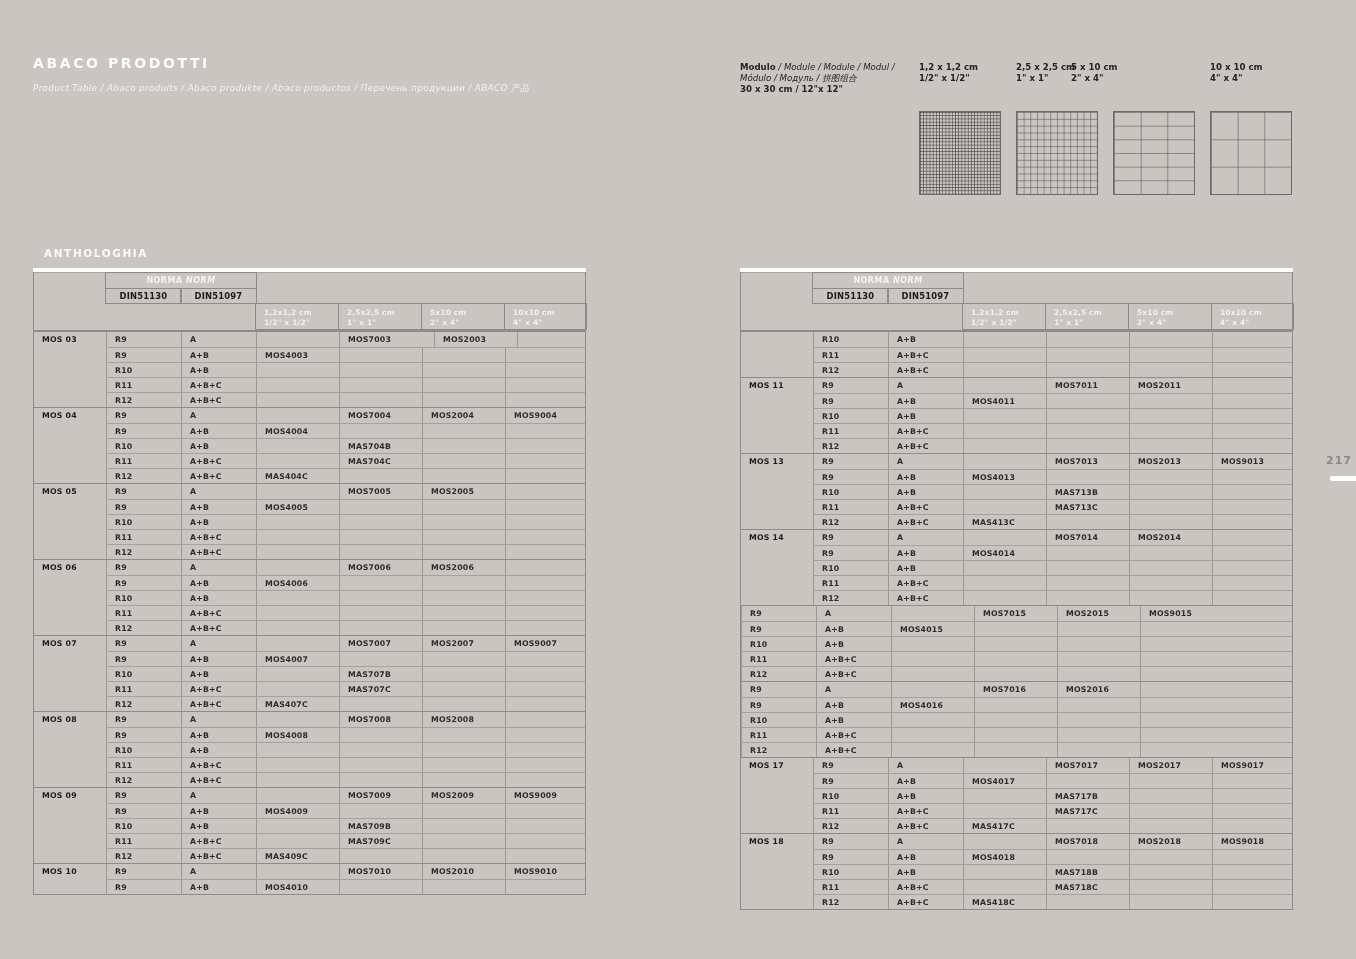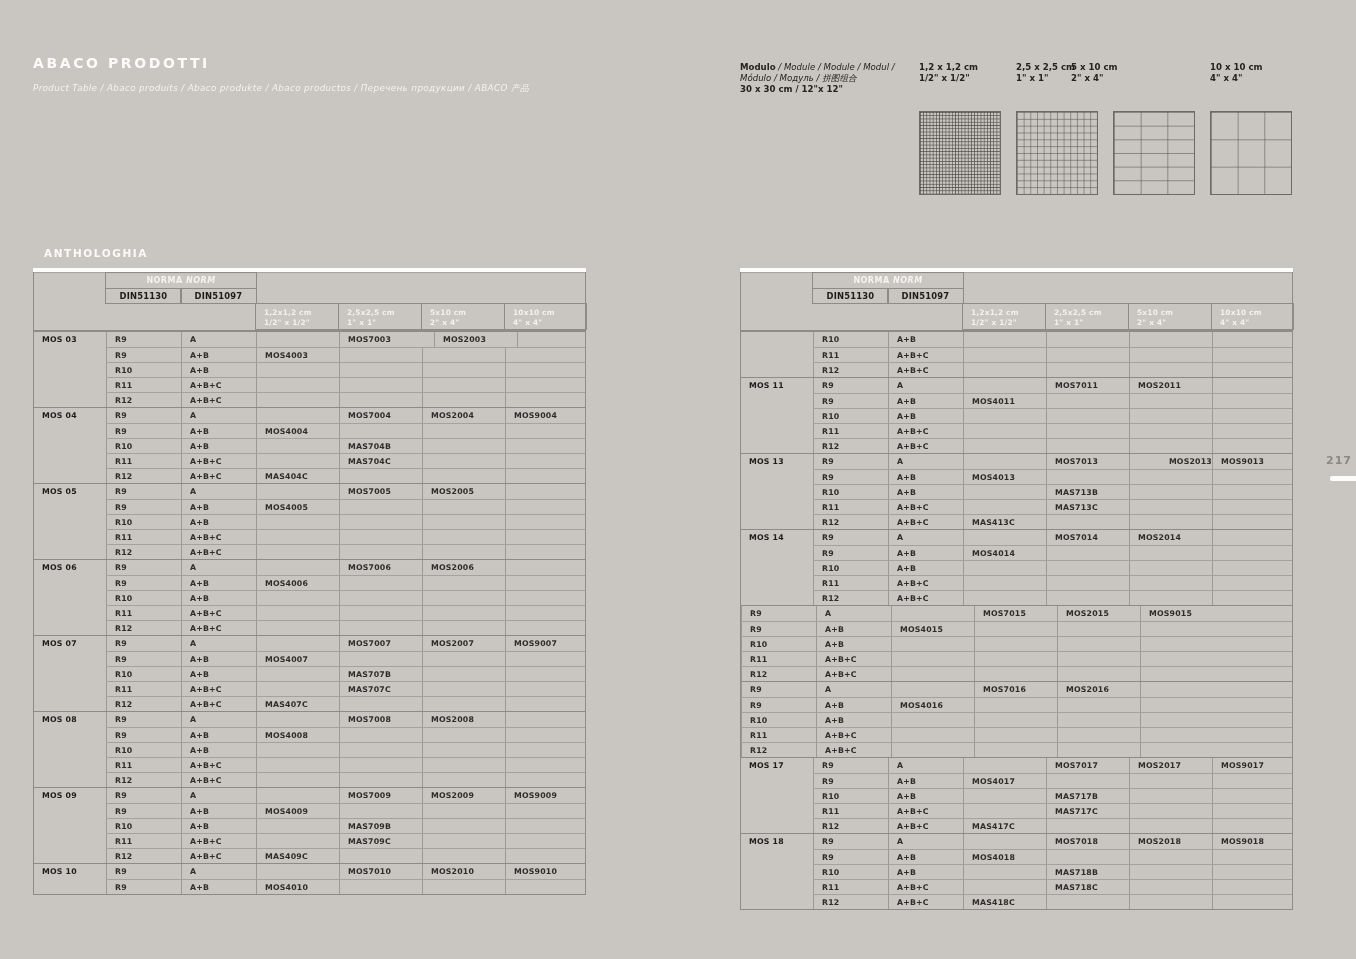--- a/index.html
+++ b/index.html
@@ -555,21 +555,21 @@
           </div>
         </div>
         <div class="tgroup">
           <div class="gcell">MOS 13</div>
           <div class="grows">
             <div class="trow">
               <div class="tcell" style="width: 75px;">R9</div>
               <div class="tcell" style="width: 75px;">A</div>
               <div class="tcell" style="width: 83px;"></div>
               <div class="tcell" style="width: 83px;">MOS7013</div>
-              <div class="tcell" style="width: 83px; text-align: right;">MOS2013</div>
+              <div class="tcell" style="width: 83px;">MOS2013</div>
               <div class="tcell" style="width: 82px; flex: 1 1 0%;">MOS9013</div>
             </div>
             <div class="trow">
               <div class="tcell" style="width: 75px;">R9</div>
               <div class="tcell" style="width: 75px;">A+B</div>
               <div class="tcell" style="width: 83px;">MOS4013</div>
               <div class="tcell" style="width: 83px;"></div>
               <div class="tcell" style="width: 83px;"></div>
               <div class="tcell" style="width: 82px; flex: 1 1 0%;"></div>
             </div>

